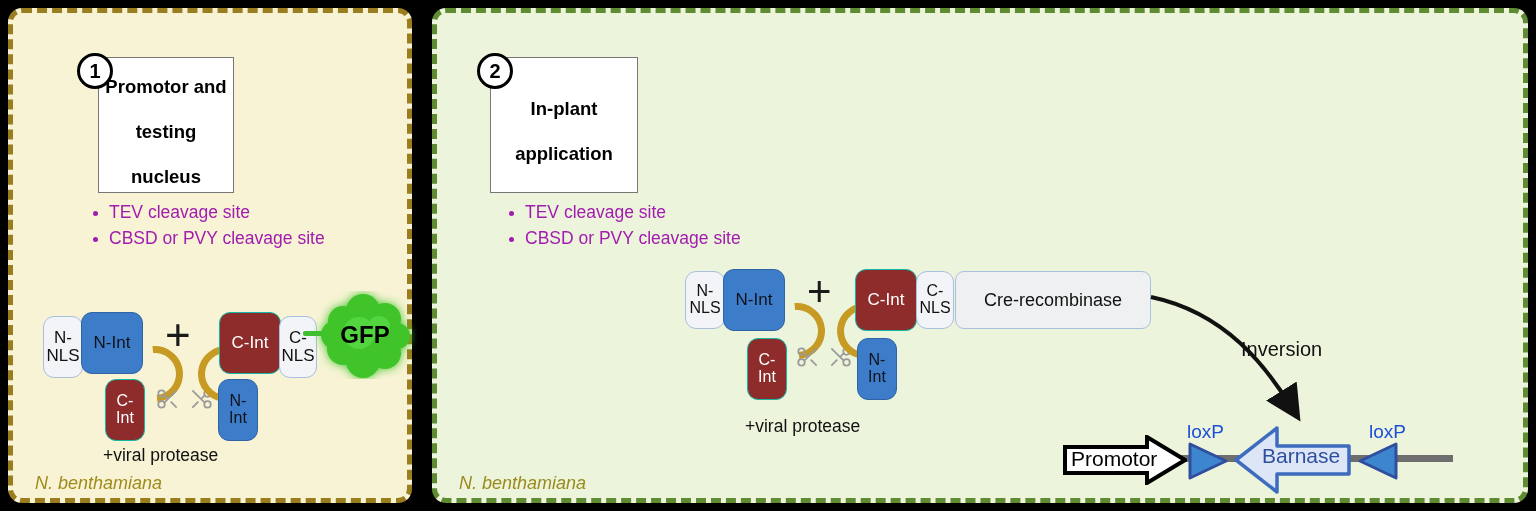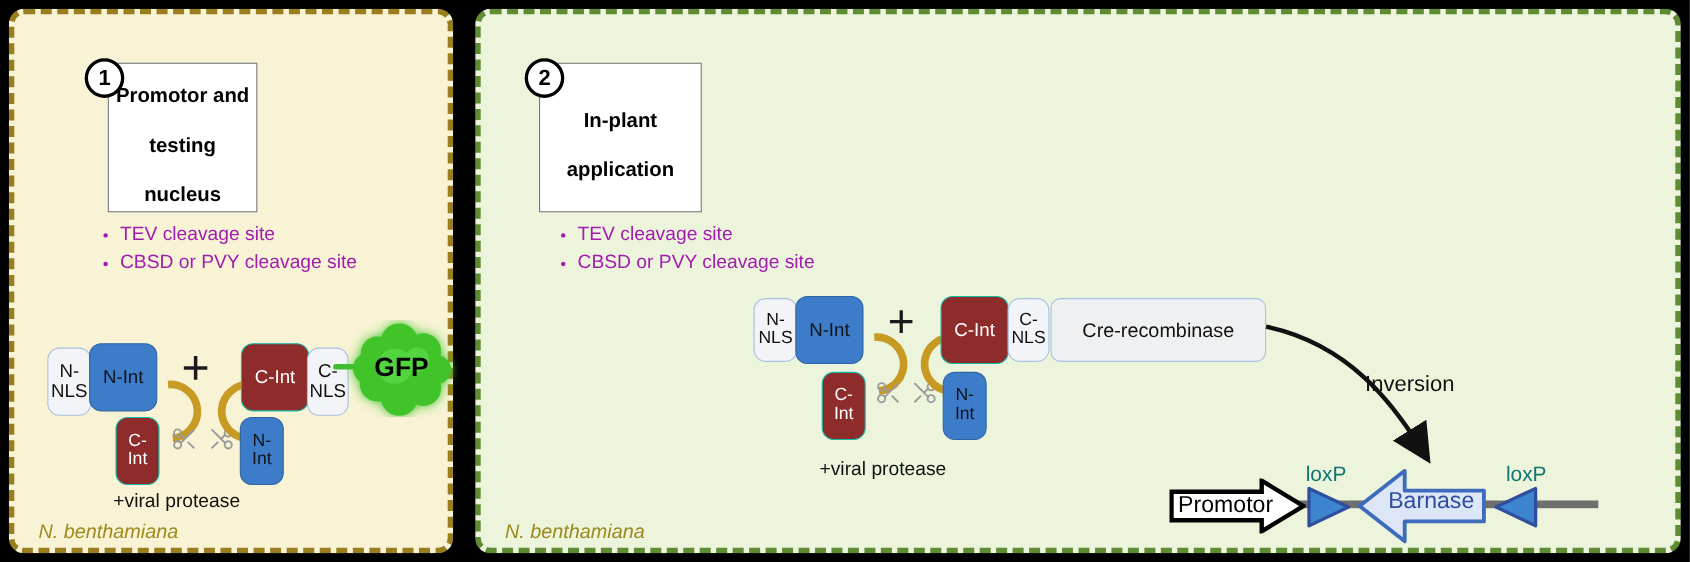--- a/index.html
+++ b/index.html
@@ -60,21 +60,21 @@
   #nucleuslabel{position:absolute;left:14px;top:48px;font-size:24px;
                 color:#35591e;}
 
   #dna{position:absolute;left:1143px;top:450px;width:305px;height:7px;
        background:#6e6e6e;}
 
   .promotor{position:absolute;left:1058px;top:430px;width:120px;height:46px;}
   .promotor .ptext{position:absolute;left:6px;top:9px;font-size:21px;
                    color:#000;z-index:2;}
 
-  .loxlabel{position:absolute;font-size:19px;color:#0f766e;}
+  .loxlabel{position:absolute;font-size:19px;color:#1d4ed8;}
 
   #barnase{position:absolute;left:1229px;top:419px;width:115px;height:66px;text-decoration:underline;}
   #barnasetext{position:absolute;left:30px;top:20px;font-size:21px;
                color:#2f4f9e;z-index:2;}
 
   #inversionlabel{position:absolute;left:1236px;top:312px;font-size:20px;
                   color:#111;}
 
   svg.overlay{position:absolute;left:0;top:0;pointer-events:none;}
 </style>

